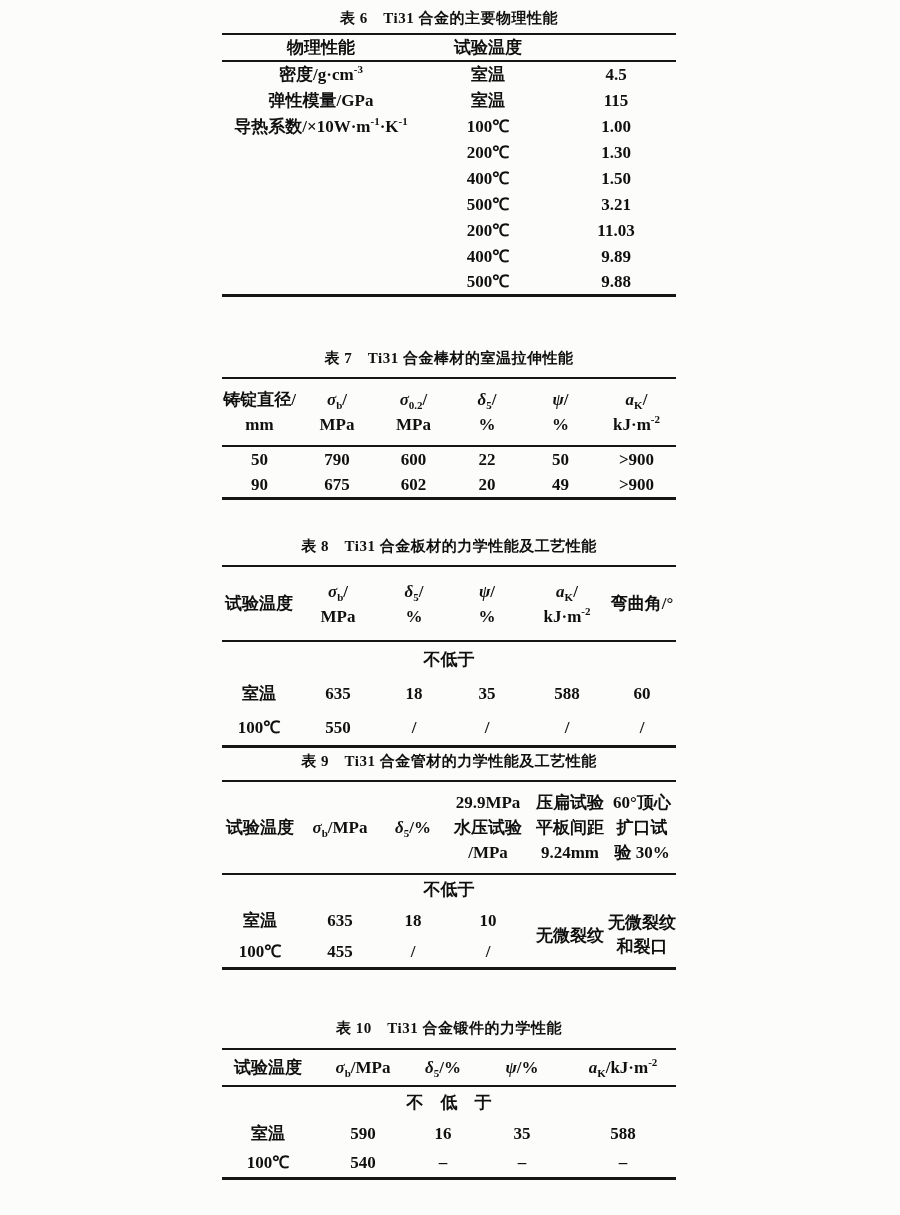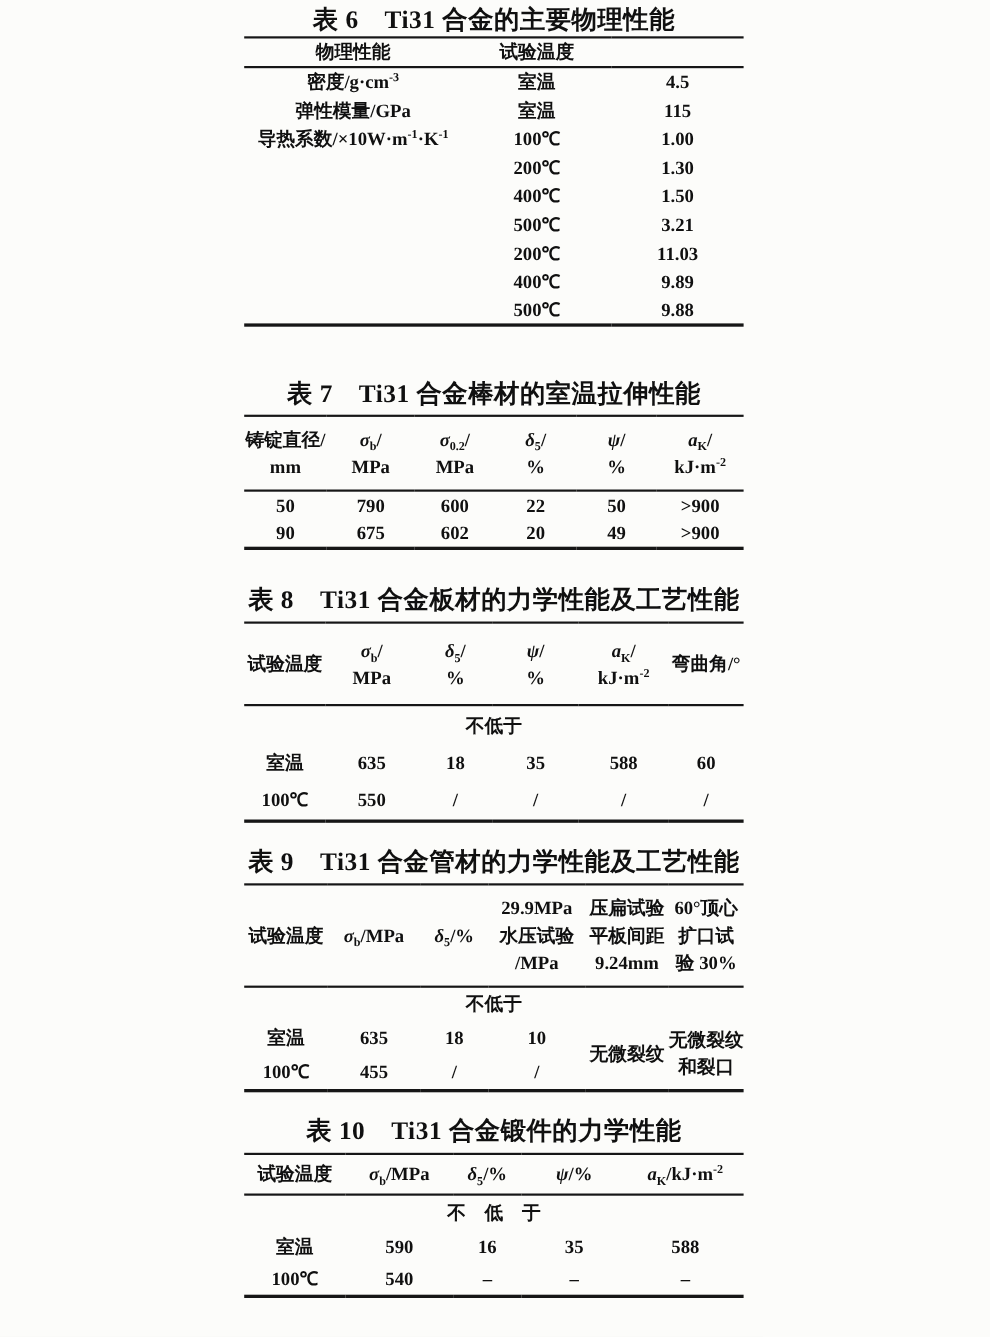--- a/index.html
+++ b/index.html
@@ -7,21 +7,21 @@
     width: 900px; height: 1215px;
     background: #f6f6f4;
     font-family: "Liberation Serif", serif;
   }
   #page {
     position: relative; width: 900px; height: 1215px;
     background: #fcfcfa; color: #101010; overflow: hidden;
   }
   .sec { position: absolute; left: 222px; width: 454px; }
   .tbl-title {
-    text-align: center; font-size: 23px; font-weight: bold;
+    text-align: center; font-size: 15px; font-weight: bold;
     line-height: 20px; letter-spacing: 0.5px; white-space: nowrap;
   }
   .mb5  { margin-bottom: 5px; }
   .mb9  { margin-bottom: 9px; }
   .mb10 { margin-bottom: 10px; }
   table {
     width: 454px; border-collapse: collapse; table-layout: fixed;
     border-top: 2px solid #161616; border-bottom: 3px solid #161616;
   }
   thead tr { border-bottom: 2px solid #161616; }
@@ -187,21 +187,21 @@
           <td>550</td>
           <td>/</td>
           <td>/</td>
           <td>/</td>
           <td>/</td>
         </tr>
       </tbody>
     </table>
   </div>
 
-  <div class="sec" style="top:774px">
+  <div class="sec" style="top:751px">
     <div class="tbl-title mb9">表 9　Ti31 合金管材的力学性能及工艺性能</div>
     <table>
       <colgroup>
           <col style="width:76px">
           <col style="width:84px">
           <col style="width:62px">
           <col style="width:88px">
           <col style="width:76px">
           <col style="width:68px">
         </colgroup>

